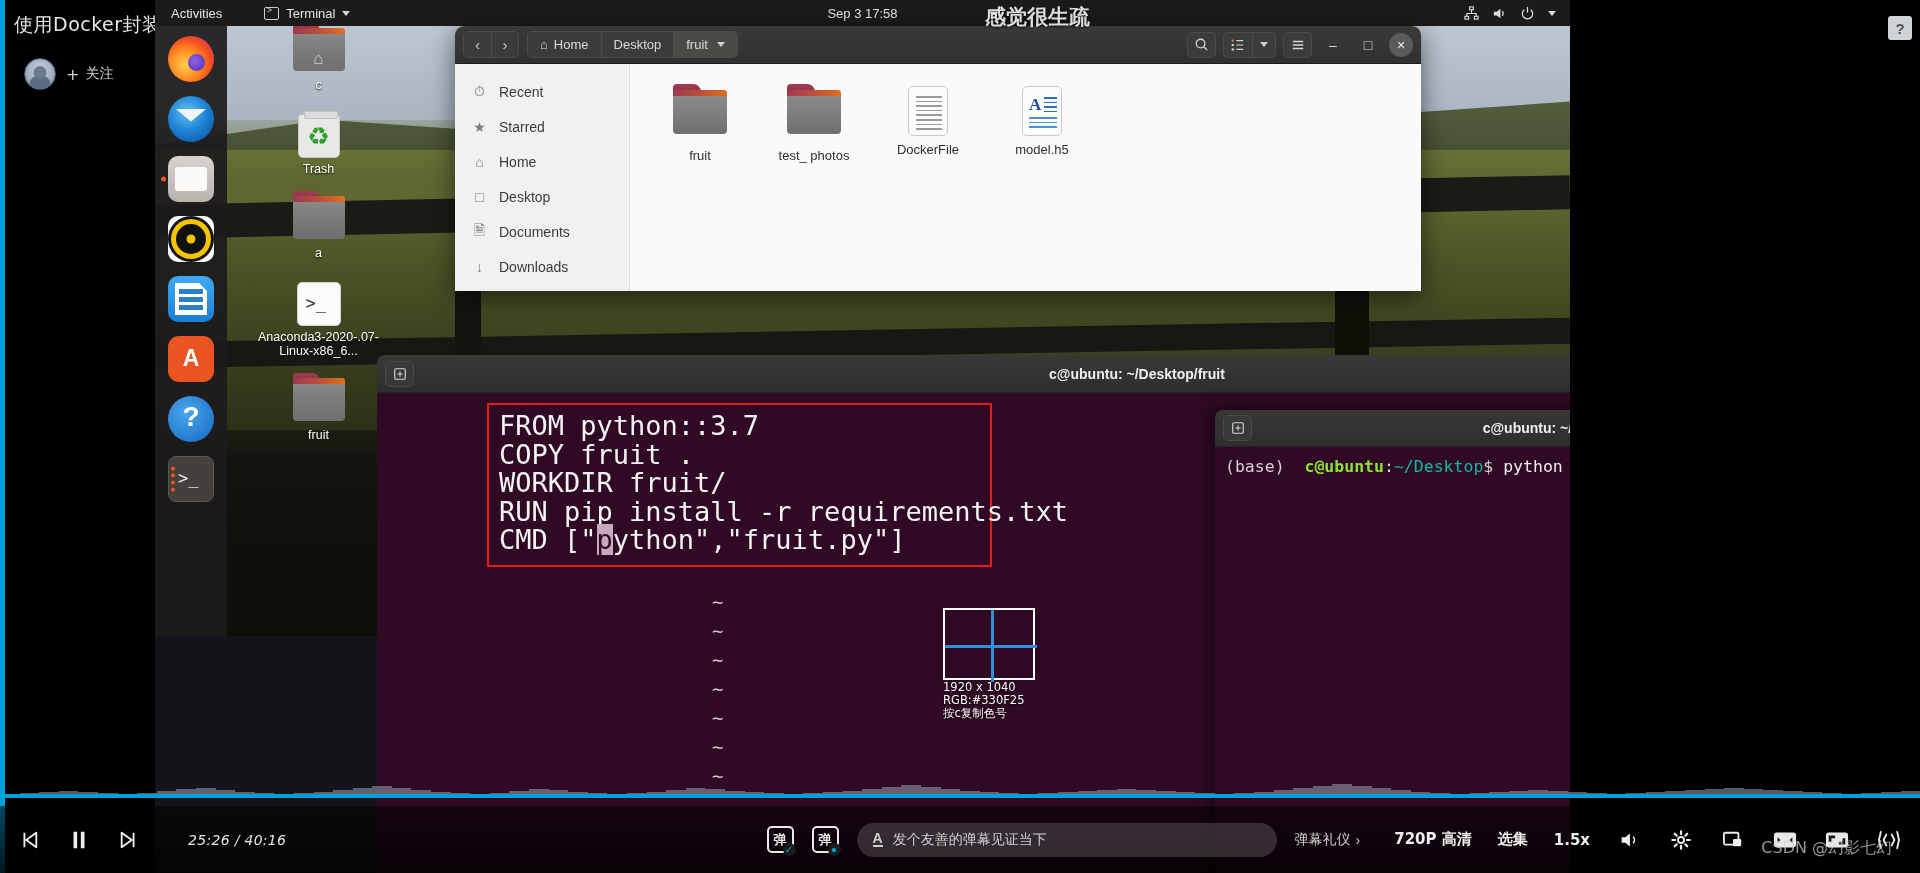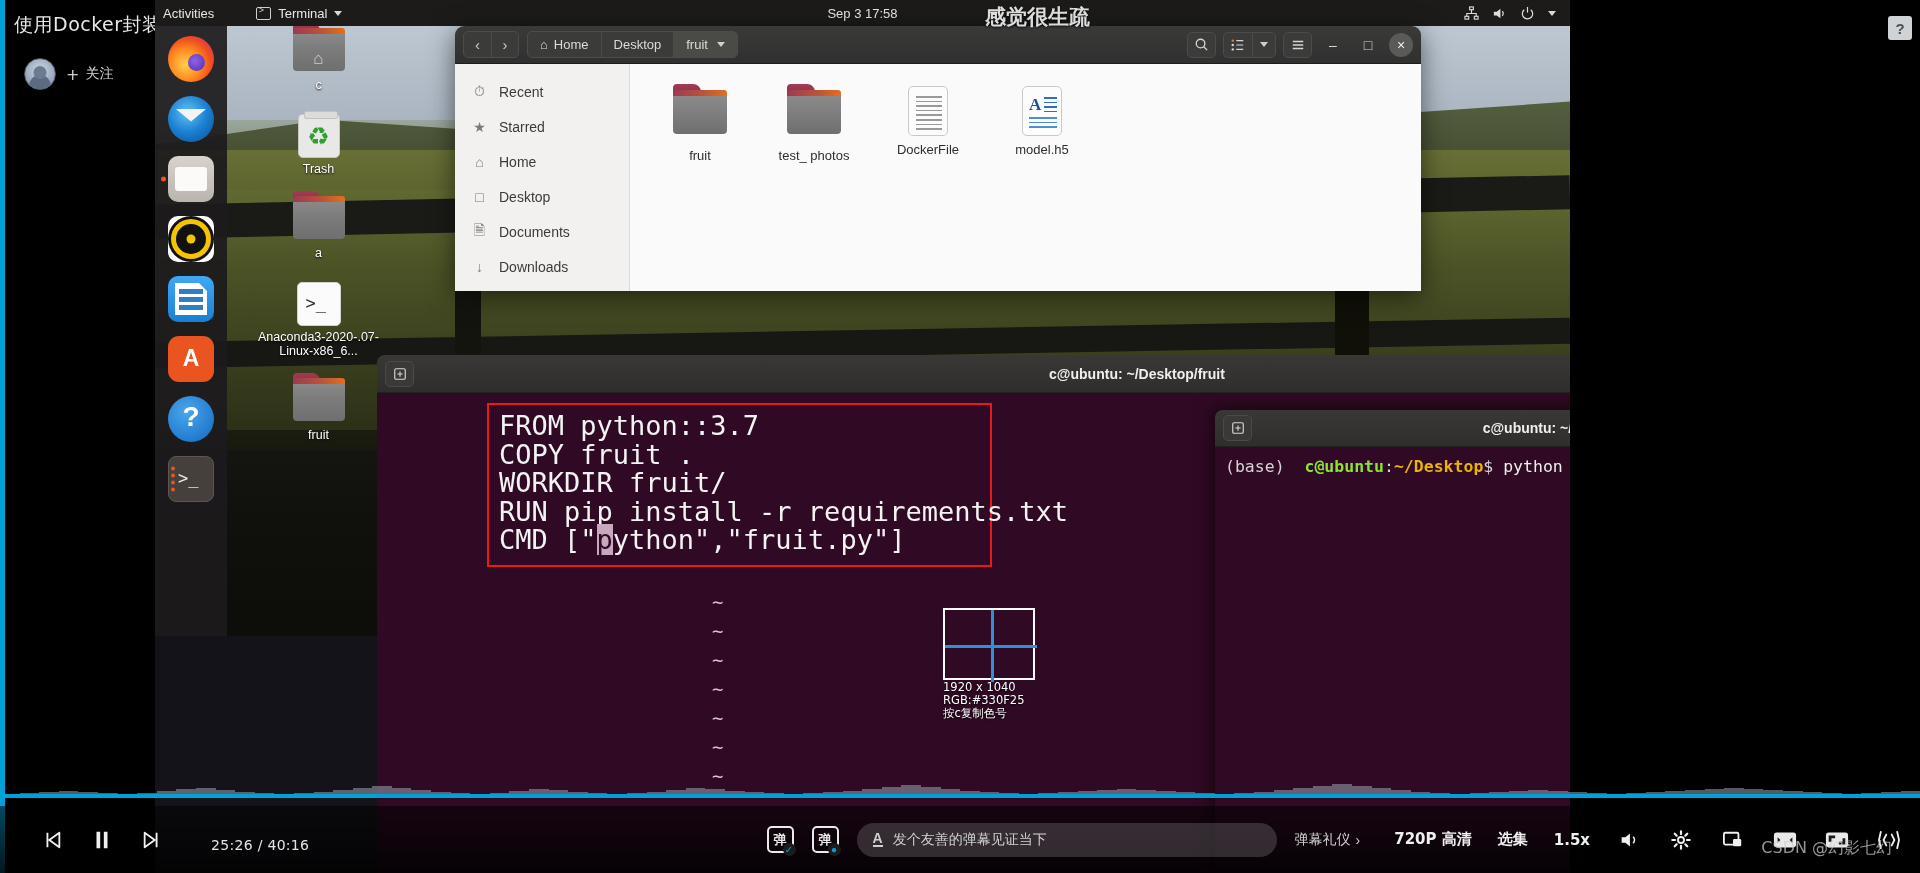--- a/index.html
+++ b/index.html
@@ -63,21 +63,21 @@
   .wp-post-2 { position:absolute; left:1180px; top:140px; width:34px; height:380px; background:#101009; }
   .wp-dark { position:absolute; left:0; top:430px; width:100%; height:206px;
     background:linear-gradient(180deg,rgba(10,10,8,.5),#0d0d0a); }
 
   
   .topbar {
     position:absolute; left:0; top:0; width:1415px; height:26px;
     background:#1c1b1a; color:#e6e6e6; font-size:13px;
     display:flex; align-items:center; z-index:30;
   }
-  .tb-activities { margin-left:8px; }
+  .tb-activities { margin-left:16px; }
   .tb-app { margin-left:42px; display:flex; align-items:center; gap:7px; }
   .tb-termicon {
     width:15px; height:13px; border:1.4px solid #cfcfcf; border-radius:2px;
     position:relative; display:inline-block;
   }
   .tb-termicon:before { content:">"; position:absolute; left:1.5px; top:-2.5px; font-size:9px; color:#cfcfcf; }
   .tb-caret { border-left:4px solid transparent; border-right:4px solid transparent; border-top:5px solid #d8d8d8; }
   .tb-clock { position:absolute; left:50%; transform:translateX(-50%); font-size:13px; }
   .tb-right { position:absolute; right:14px; display:flex; align-items:center; gap:13px; }
   .ic { width:15px; height:15px; display:inline-block; position:relative; }
@@ -226,41 +226,41 @@
     box-shadow:-4px -3px 16px rgba(0,0,0,.5);
   }
   .t2-head { height:37px; background:linear-gradient(180deg,#393836,#2f2e2c);
     display:flex; align-items:center; padding:0 8px; position:relative; border-bottom:1px solid #222; }
   .t2-title { position:absolute; left:0; right:0; text-align:center; color:#efefef; font-size:14px; font-weight:bold; }
   .t2-body { height:426px; background:#300a24; padding:10px 0 0 10px;
     font-family:"DejaVu Sans Mono","Liberation Mono",monospace; font-size:16.5px; }
   .p-base { color:#d8d2d6; }
   .p-user { color:#8ae234; font-weight:bold; }
   .p-colon { color:#d8d2d6; }
-  .p-path { color:#eab308; font-weight:bold; }
+  .p-path { color:#14b8a6; font-weight:normal; }
   .p-dollar { color:#d8d2d6; }
   .p-cmd { color:#eeeeec; }
 
   
   .danmaku { position:absolute; color:#dcdcdc; font-size:21px; font-weight:bold; z-index:60;
     text-shadow:0 1px 3px rgba(0,0,0,.85); font-family:"DejaVu Sans",sans-serif; white-space:nowrap;margin-left:40px; }
   .dm1 { right:480px; top:3px; }
 
   
   .progress-wrap { position:absolute; left:0; bottom:67px; width:1920px; height:22px; z-index:70; }
   .pg-heatmap { position:absolute; left:0; bottom:9px; width:1920px; height:24px; display:flex; align-items:flex-end; opacity:.55; }
   .pg-heatmap i { display:block; flex:1; background:#9aa4b4; }
   .pg-track { position:absolute; left:0; bottom:8px; width:1920px; height:4px; background:rgba(255,255,255,.28); }
   .pg-buffer { position:absolute; left:0; bottom:8px; width:1330px; height:4px; background:rgba(255,255,255,.4); }
   .pg-played { position:absolute; left:0; bottom:8px; width:1920px; height:4px; background:#00a1d6; }
 
   .ctrlbar { position:absolute; left:0; bottom:0; width:1920px; height:67px; z-index:75;
     background:linear-gradient(180deg, rgba(0,0,0,.55), rgba(0,0,0,.85));
     display:flex; align-items:center; color:#e8e8e8; }
-  .ctrl-left { display:flex; align-items:flex-end; gap:24px; padding-left:39px; }
+  .ctrl-left { display:flex; align-items:center; gap:24px; padding-left:16px;font-style:italic; }
   .cbtn { width:26px; height:26px; display:flex; align-items:center; justify-content:center; color:#f0f0f0; }
   .time { font-size:14px; color:#e4e4e4; margin-left:22px; letter-spacing:.3px;
     font-family:"DejaVu Sans",sans-serif; }
   .ctrl-mid { margin-left:auto; display:flex; align-items:center; gap:18px; }
   .dm-icon { width:27px; height:27px; border:2px solid #eaeaea; border-radius:5px; position:relative;
     display:flex; align-items:center; justify-content:center; font-size:13px; color:#eaeaea; font-weight:bold; }
   .dm-badge { position:absolute; right:-4px; bottom:-5px; width:13px; height:13px; border-radius:50%;
     background:#1c1c1c; color:#00a1d6; font-size:10px; display:flex; align-items:center; justify-content:center; }
   .dm-input { width:420px; height:34px; border-radius:17px; background:rgba(255,255,255,.16);
     display:flex; align-items:center; gap:10px; padding:0 16px; color:#cfcfcf; font-size:14px; }

